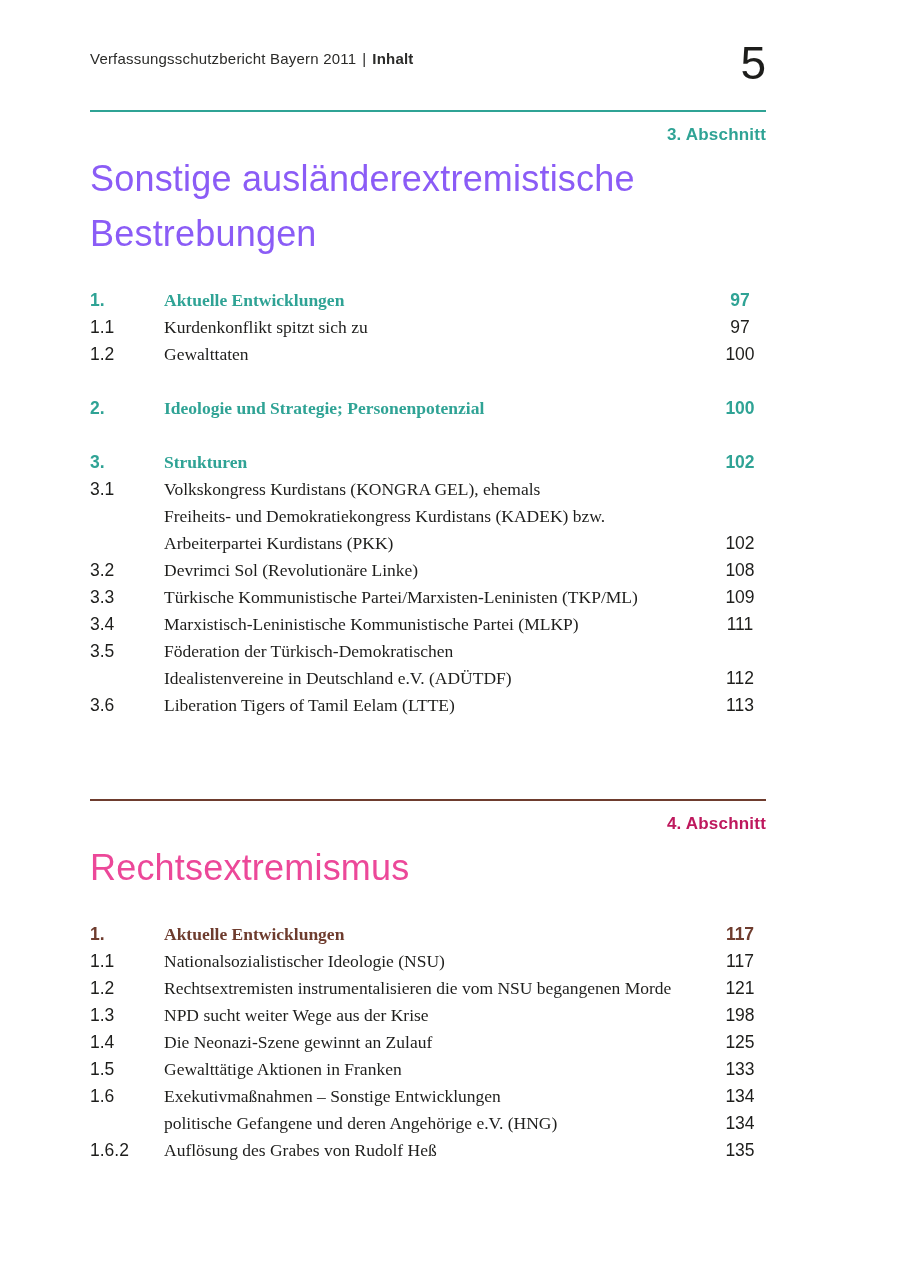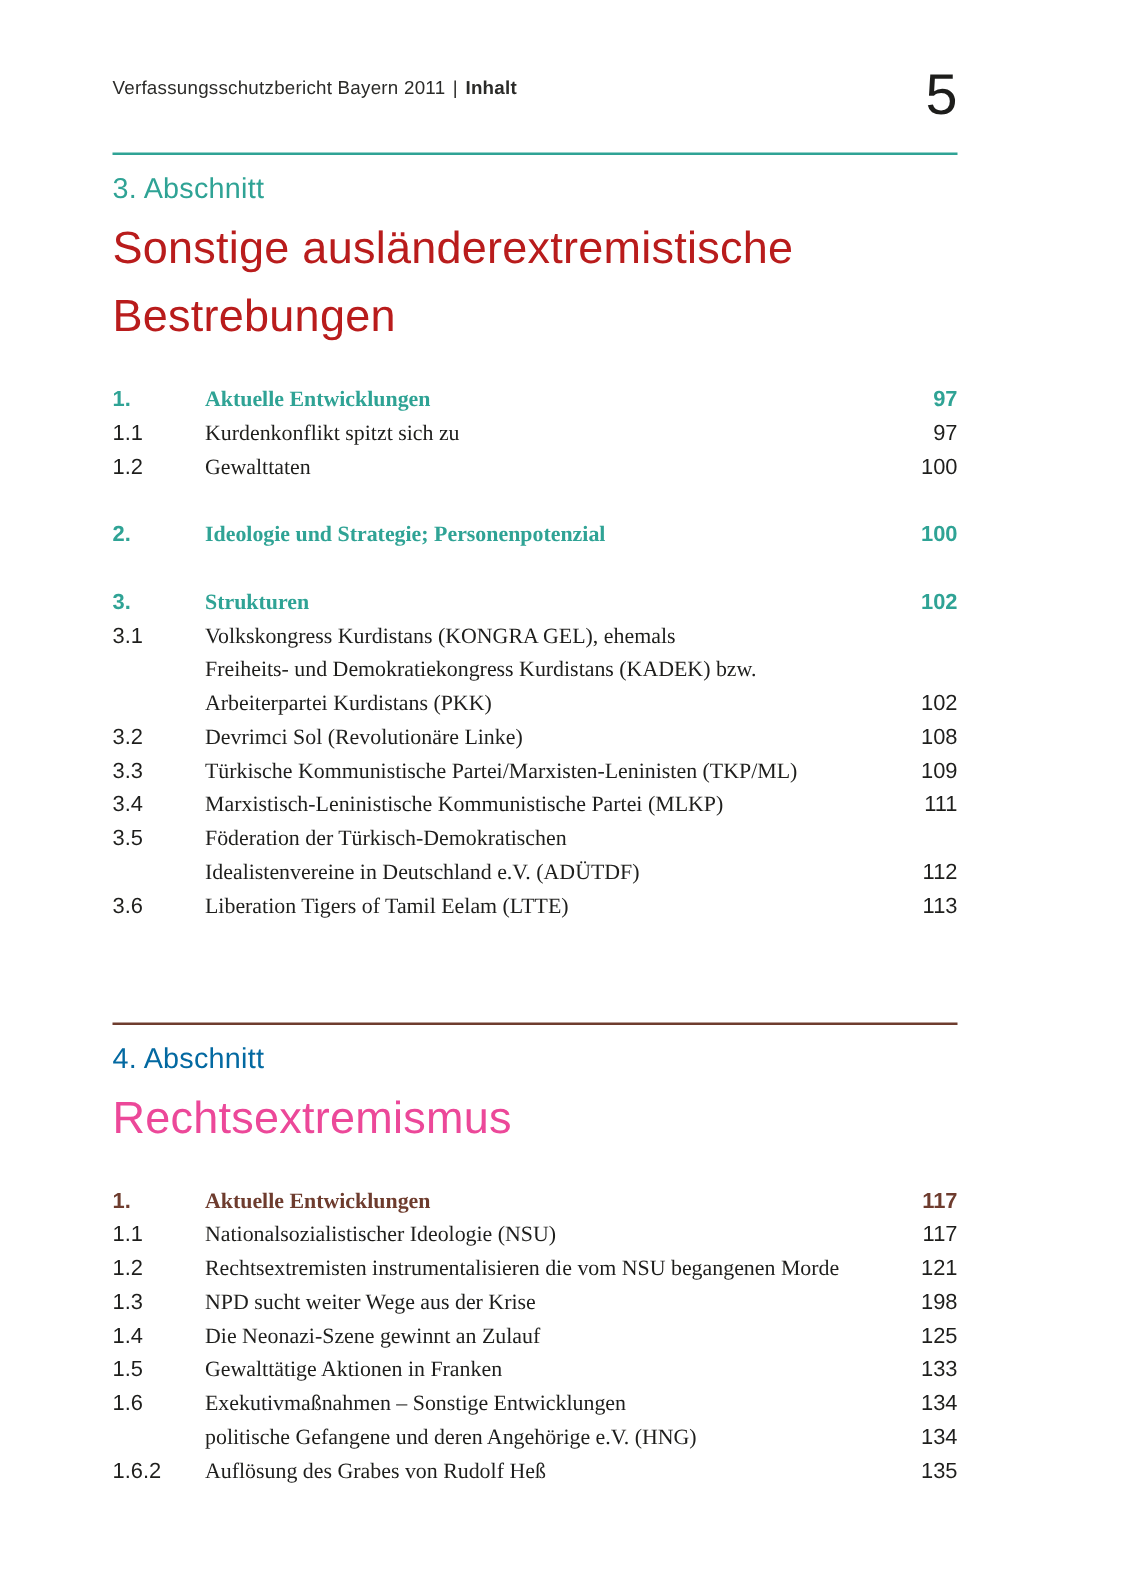--- a/index.html
+++ b/index.html
@@ -3,61 +3,61 @@
 <meta charset="utf-8">
 <style>
   * { margin: 0; padding: 0; box-sizing: border-box; }
   html, body { background: #ffffff; }
   body {
     width: 900px; height: 1277px;
     font-family: "Liberation Sans", "DejaVu Sans", sans-serif;
     color: #1e1e1c;
     overflow: hidden;
   }
-  .page { padding: 52px 62px 0 90px; width: 828px; height: 1277px; }
+  .page { padding: 40px 62px 0 90px; width: 828px; height: 1277px; }
 
   
   .hdr { display: flex; justify-content: space-between; align-items: flex-start; height: 48px; }
   .ht { font-size: 15px; letter-spacing: 0.2px; padding-top: 10px; color: #2b2b29; }
   .ht .hd { margin: 0 6px; }
   .ht b { font-weight: 700; }
   .pn { font-size: 46px; line-height: 46px; font-weight: 400; color: #1d1d1b; }
 
   
   .rule { height: 2px; width: 100%; margin-top: 22px; }
-  .sec-label { font-size: 23px; font-weight: 400; margin-top: 13px; letter-spacing: 0.2px; }
+  .sec-label { font-size: 17px; font-weight: 700; margin-top: 13px; letter-spacing: 0.2px; text-align: right; }
   .sec-title { font-size: 36px; line-height: 55px; font-weight: 400; margin-top: 6px; letter-spacing: 0.2px; }
   .groups { margin-top: 26px; }
   .group { margin-bottom: 27px; }
   .group:last-child { margin-bottom: 0; }
 
   
   .toc-line { display: grid; grid-template-columns: 74px 1fr 52px; line-height: 27px; font-size: 17.5px; }
   .toc-line .num  { text-align: left; }
   .toc-line .ttl  { text-align: left; padding-right: 8px; font-family: Liberation Serif, serif; }
-  .toc-line .pg   { text-align: right; }
+  .toc-line .pg   { text-align: center; }
   .row-bold .toc-line { font-weight: 700; }
 
   .sec-4 { margin-top: 80px; }
 </style>
 </head>
 <body>
 
 <div class="page">
   <div class="hdr">
     <div class="ht">
       <span>Verfassungsschutzbericht Bayern 2011</span><span class="hd">|</span><b>Inhalt</b>
     </div>
     <div class="pn">5</div>
   </div>
   <div id="sections">
       <section class="sec sec-3">
         <div class="rule" style="background: rgb(47, 163, 149);"></div>
         <div class="sec-label" style="color: rgb(47, 163, 149);">3. Abschnitt</div>
-        <div class="sec-title" style="color: #b91c1c;">
+        <div class="sec-title" style="color: #8b5cf6;">
           <div class="sec-title-line">Sonstige ausländerextremistische</div>
           <div class="sec-title-line">Bestrebungen</div>
         </div>
         <div class="groups">
           <div class="group">
             <div class="row row-bold" style="color: rgb(47, 163, 149);">
               <div class="toc-line">
                 <span class="num">1.</span>
                 <span class="ttl">Aktuelle Entwicklungen</span>
                 <span class="pg">97</span>
@@ -150,21 +150,21 @@
                 <span class="num">3.6</span>
                 <span class="ttl">Liberation Tigers of Tamil Eelam (LTTE)</span>
                 <span class="pg">113</span>
               </div>
             </div>
           </div>
         </div>
       </section>
       <section class="sec sec-4">
         <div class="rule" style="background: rgb(110, 60, 46);"></div>
-        <div class="sec-label" style="color: #0369a1;">4. Abschnitt</div>
+        <div class="sec-label" style="color: #be185d;">4. Abschnitt</div>
         <div class="sec-title" style="color: #ec4899;">
           <div class="sec-title-line">Rechtsextremismus</div>
         </div>
         <div class="groups">
           <div class="group">
             <div class="row row-bold" style="color: rgb(110, 60, 46);">
               <div class="toc-line">
                 <span class="num">1.</span>
                 <span class="ttl">Aktuelle Entwicklungen</span>
                 <span class="pg">117</span>

